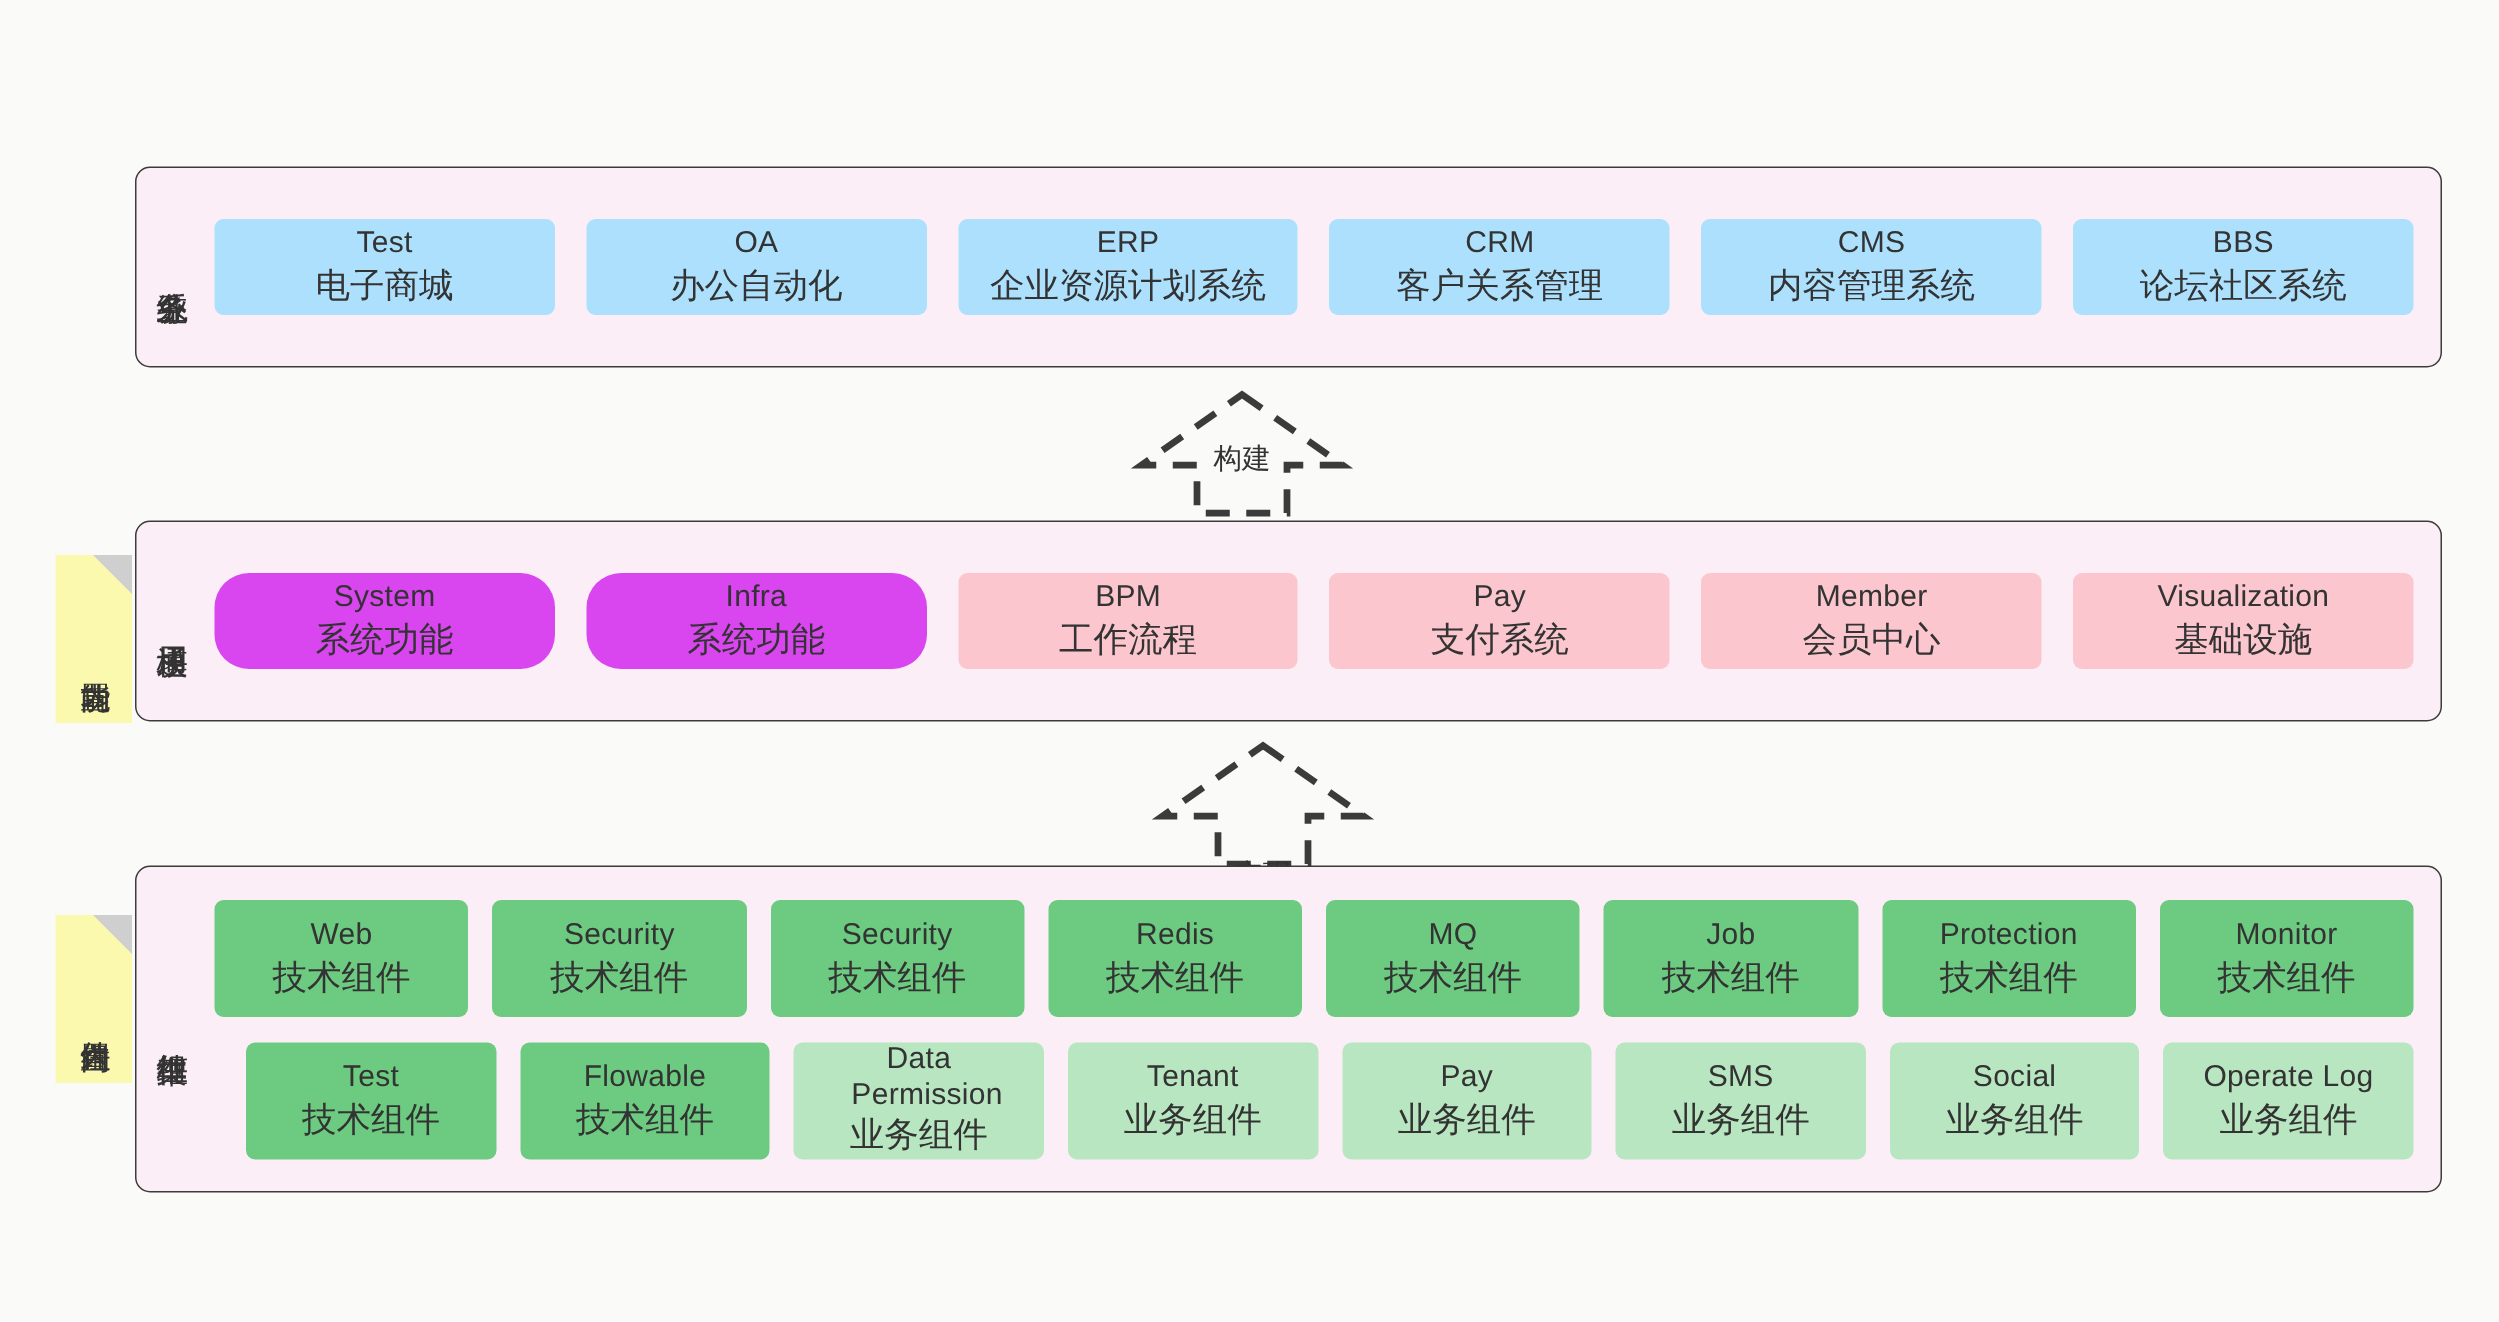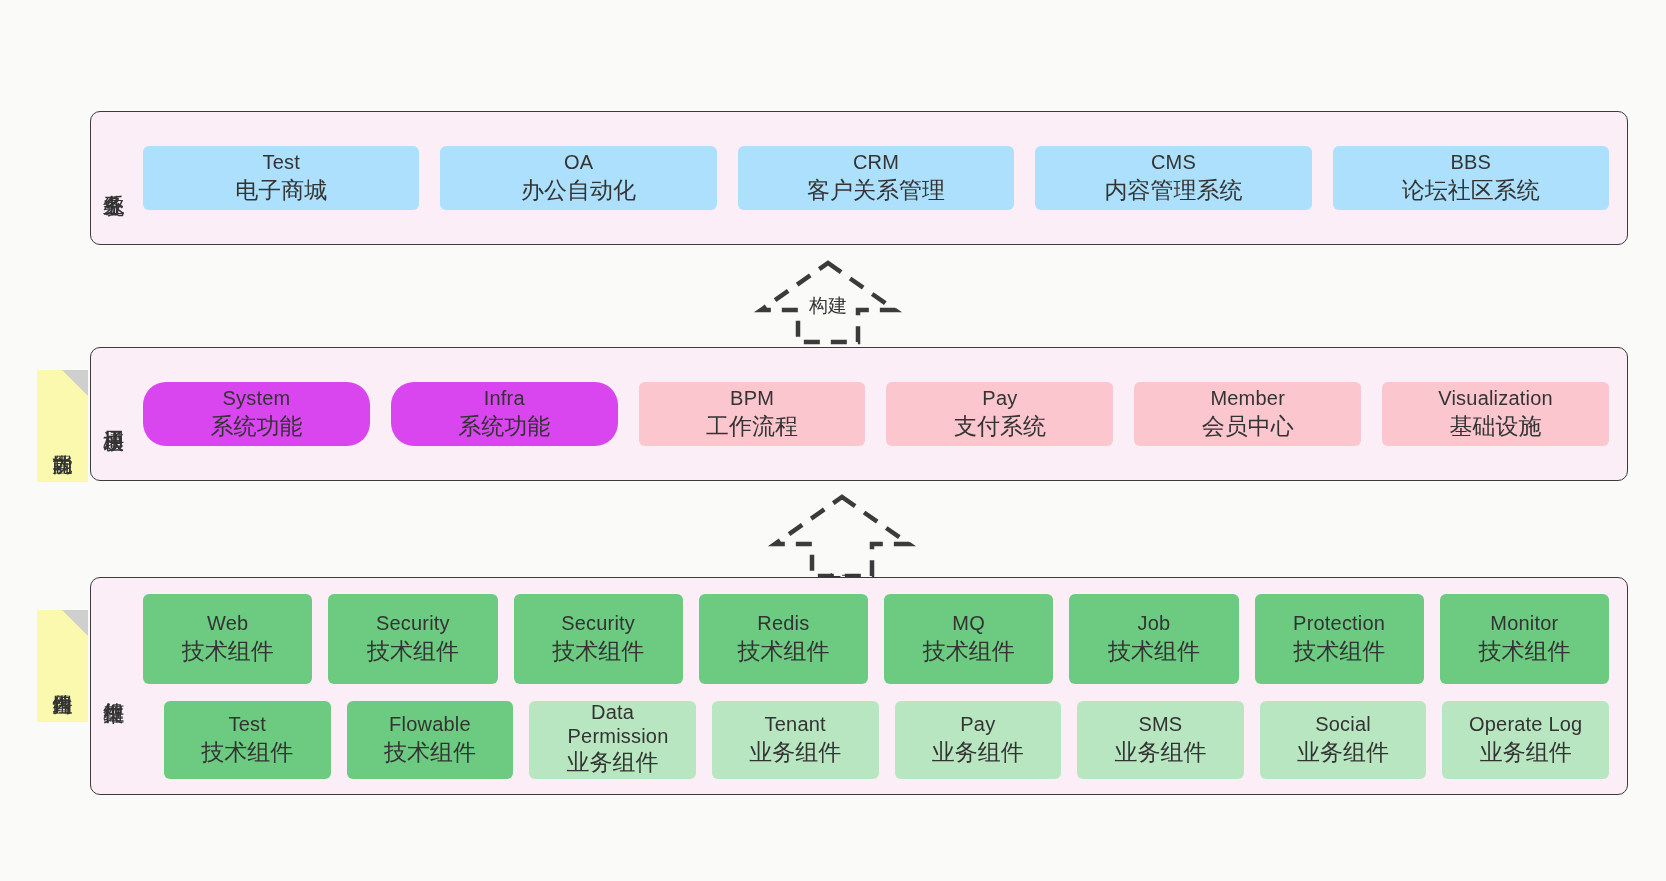--- a/index.html
+++ b/index.html
@@ -146,20 +146,24 @@
       <div class="row">
         <div class="card c-blue">
           <span class="name">Test</span>
           <span class="sub">电子商城</span>
         </div>
         <div class="card c-blue">
           <span class="name">OA</span>
           <span class="sub">办公自动化</span>
         </div>
         <div class="card c-blue">
+          <span class="name">ERP</span>
+          <span class="sub">企业资源计划系统</span>
+        </div>
+        <div class="card c-blue">
           <span class="name">CRM</span>
           <span class="sub">客户关系管理</span>
         </div>
         <div class="card c-blue">
           <span class="name">CMS</span>
           <span class="sub">内容管理系统</span>
         </div>
         <div class="card c-blue">
           <span class="name">BBS</span>
           <span class="sub">论坛社区系统</span>
@@ -221,21 +225,21 @@
 
   <div class="sticky" style="left:37px; top:610px; width:51px; height:112px;">
     <span class="fold"></span>
     <span>内置组件</span>
   </div>
 
   <div class="layer" style="left:90px; top:577px; width:1538px; height:218px;">
     <div class="layer-title">框架组件</div>
     <div class="layer-body" style="gap:17px; padding:0 18px 0 6px;">
 
-      <div class="row" style="height:90px; gap:16px;">
+      <div class="row" style="height:78px; gap:16px;">
         <div class="card c-green">
           <span class="name">Web</span>
           <span class="sub">技术组件</span>
         </div>
         <div class="card c-green">
           <span class="name">Security</span>
           <span class="sub">技术组件</span>
         </div>
         <div class="card c-green">
           <span class="name">Security</span>

